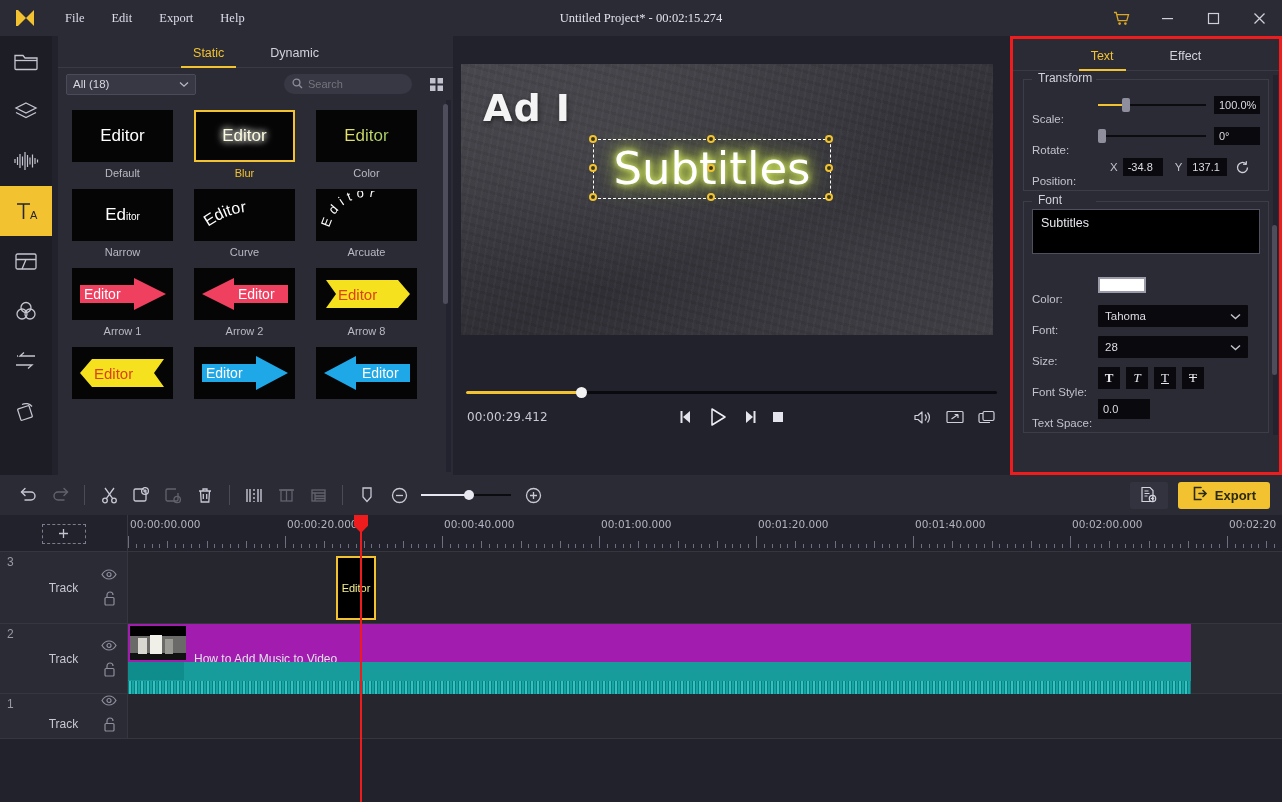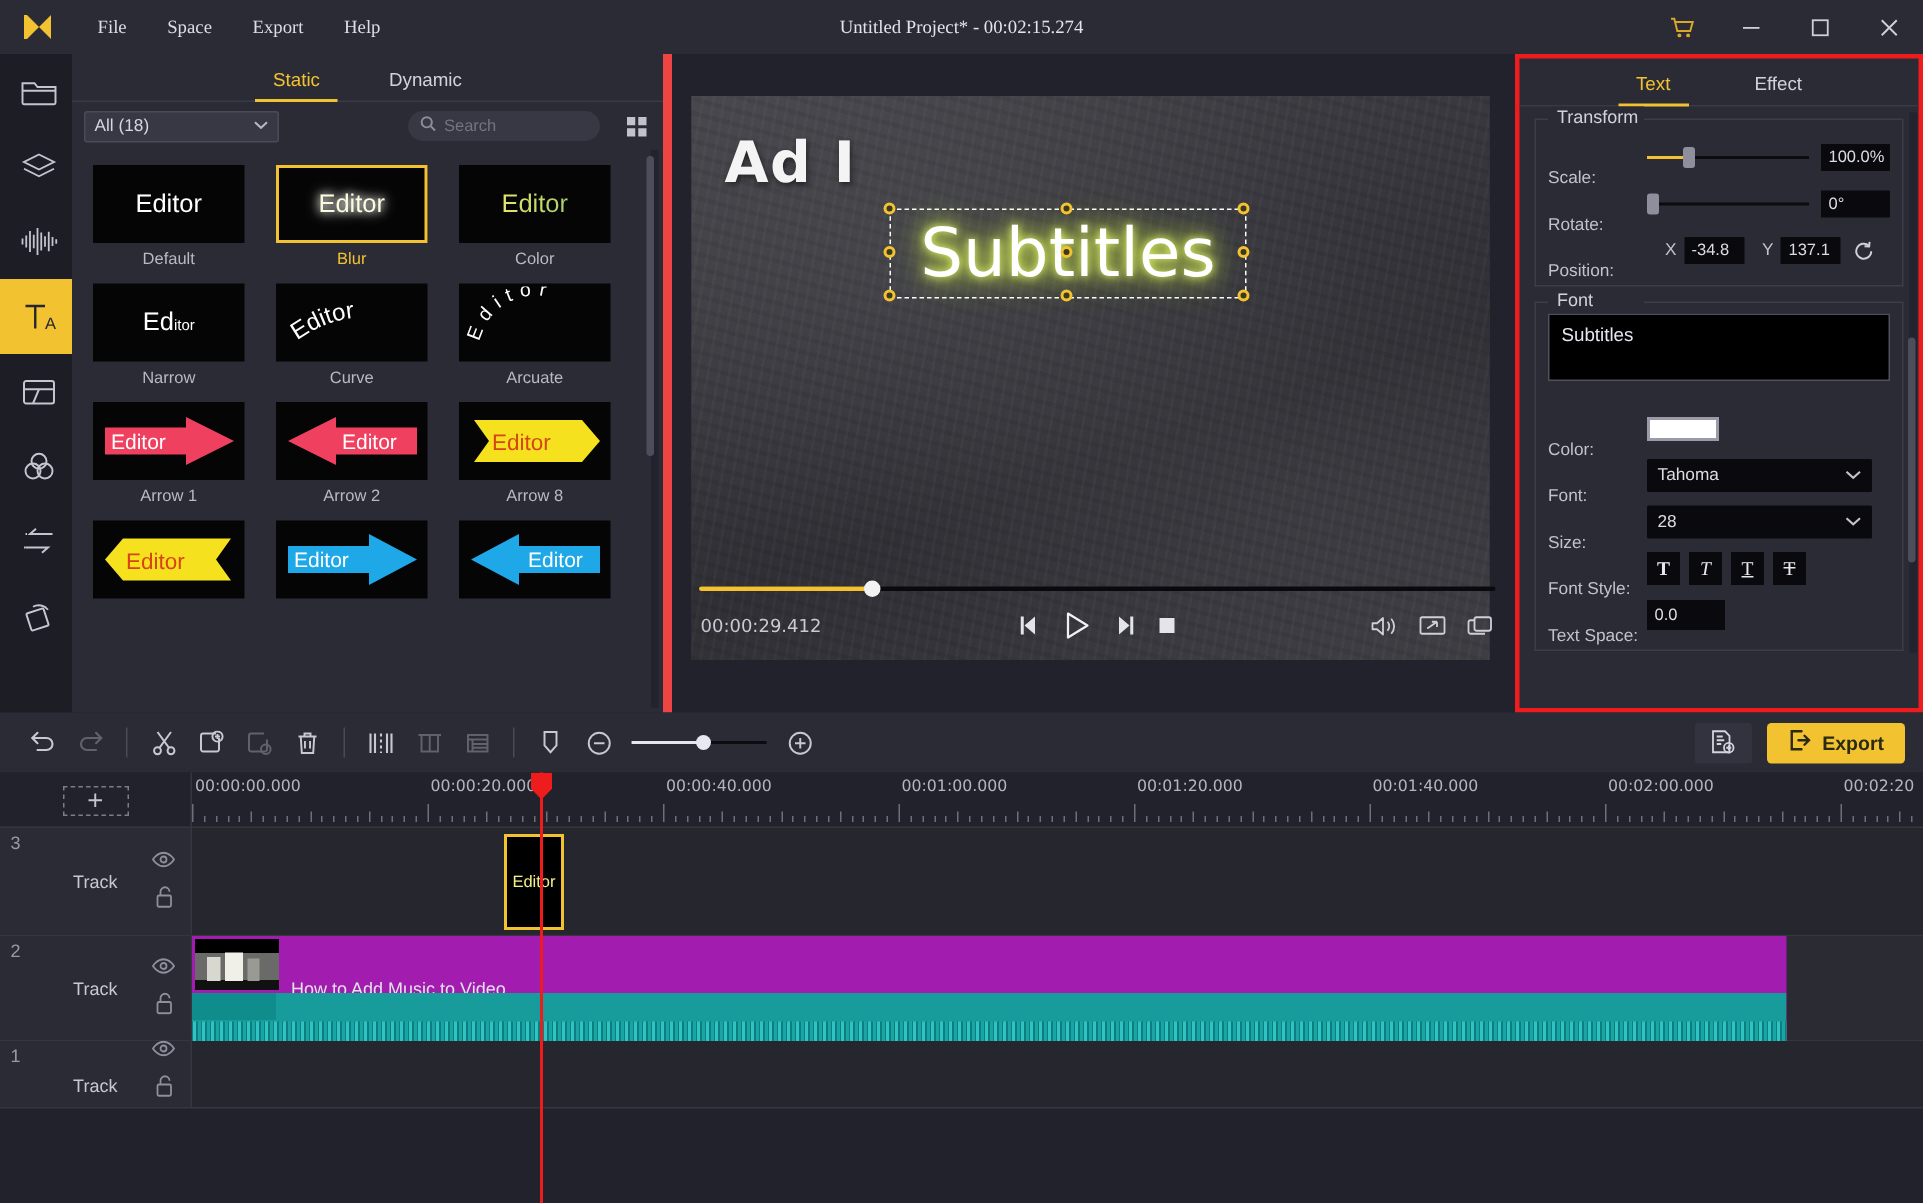--- a/index.html
+++ b/index.html
@@ -36,22 +36,22 @@
   .rail-item {
     width:52px; height:50px; display:flex; align-items:center; justify-content:center;
     cursor:pointer;
   }
   .rail-item.active { background:#f2c230; }
   .rail-item.active svg { stroke:#26262e; }
   .rail-item.active .ta-text { fill:#26262e; }
 
   
   .browser {
-    position:absolute; left:48px; top:36px; width:400px; height:439px;
-    background:#2b2b36; border-right:6px solid #ef4444;
+    position:absolute; left:58px; top:36px; width:400px; height:439px;
+    background:#2b2b36; border-right:4px solid #ef4444;
   }
   .br-tabs { height:32px; display:flex; justify-content:center; align-items:flex-end; gap:30px;
              border-bottom:1px solid #3a3a46; }
   .br-tab { font-size:12.5px; color:#d2d2dc; padding:0 8px 7px 8px; cursor:pointer; position:relative; }
   .br-tab.active { color:#f2c230; }
   .br-tab.active::after {
     content:""; position:absolute; left:-4px; right:-4px; bottom:-1px; height:2px; background:#f2c230;
   }
   .br-filter { height:32px; display:flex; align-items:center; padding:0 8px; gap:8px; }
   .sel {
@@ -94,21 +94,21 @@
     background:#4d4d5c; border-radius:3px;
   }
   .p-track { position:absolute; right:3px; top:0; width:5px; height:100%; background:#232330; }
 
   
   .preview {
     position:absolute; left:453px; top:36px; width:557px; height:439px;
     background:#22222c;
   }
   .stage {
-    position:absolute; left:8px; top:28px; width:532px; height:376px;
+    position:absolute; left:8px; top:28px; width:532px; height:271px;
     background:#3a3a3f;
     background-image:
       radial-gradient(ellipse at 30% 30%, rgba(255,255,255,0.055), transparent 55%),
       radial-gradient(ellipse at 75% 70%, rgba(255,255,255,0.04), transparent 50%),
       repeating-linear-gradient(100deg, rgba(255,255,255,0.022) 0 2px, transparent 2px 7px),
       repeating-linear-gradient(15deg, rgba(0,0,0,0.07) 0 3px, transparent 3px 9px),
       linear-gradient(160deg,#45454b,#2f2f35 60%,#3c3c42);
     overflow:hidden;
   }
   .ad-text {
@@ -264,21 +264,21 @@
   <div class="titlebar">
     <div class="logo">
       <svg width="22" height="20" viewBox="0 0 22 20">
           <path d="M3 2 L3 18 L11 10 Z" fill="#f2c230"></path>
           <path d="M19 2 L19 18 L11 10 Z" fill="#f2c230"></path>
           <rect x="1" y="2" width="2" height="16" fill="#f2c230"></rect>
         </svg>
     </div>
     <div class="menu">
       <div class="menu-item">File</div>
-      <div class="menu-item">Space</div>
+      <div class="menu-item">Edit</div>
       <div class="menu-item">Export</div>
       <div class="menu-item">Help</div>
     </div>
     <div class="title-center">Untitled Project* - 00:02:15.274</div>
     <div class="win-ctrls">
       <div class="cart-btn">
         <svg width="17" height="15" viewBox="0 0 17 15" fill="none" stroke="#d9a828" stroke-width="1.3">
             <path d="M1 1.5h2.2l2 8.2h8.6l1.7-6H4.2"></path>
             <circle cx="6.6" cy="12.6" r="1.3" fill="#d9a828" stroke="none"></circle>
             <circle cx="12.4" cy="12.6" r="1.3" fill="#d9a828" stroke="none"></circle>

